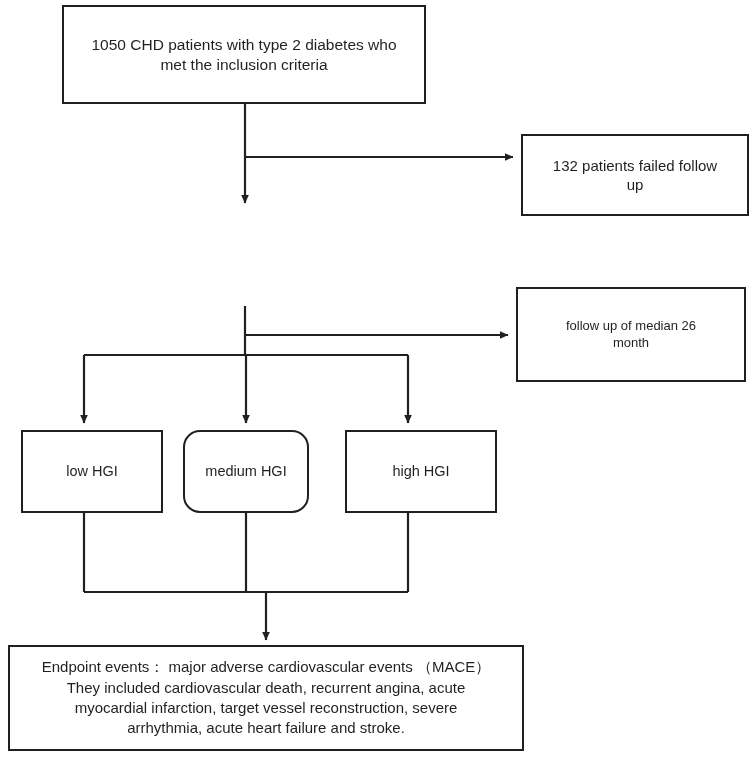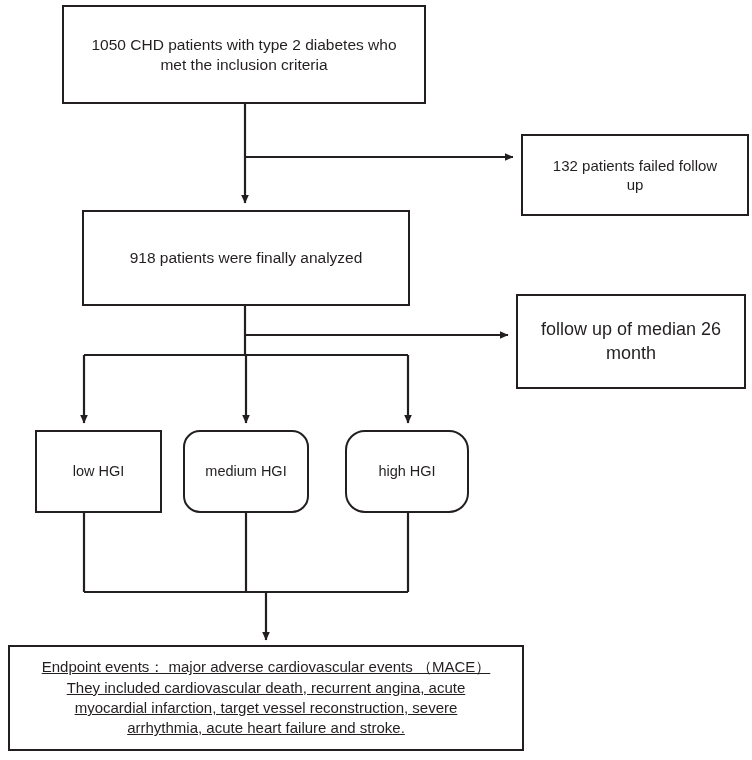--- a/index.html
+++ b/index.html
@@ -55,46 +55,43 @@
     left: 521px; top: 118px; width: 228px; height: 82px;
     font-size: 15px;
     margin-top: 16px;
   }
   #node-analyzed {
     left: 82px; top: 210px; width: 328px; height: 96px;
     font-size: 15.5px;
   }
   #node-followup {
     left: 516px; top: 287px; width: 230px; height: 95px;
-    font-size: 18px;
-    margin-top: 7px;
+    font-size: 13px;
   }
   #node-low {
-    left: 35px; top: 430px; width: 127px; height: 83px;
+    left: 21px; top: 430px; width: 142px; height: 83px;
     font-size: 14.5px;
   }
   #node-medium {
     left: 183px; top: 430px; width: 126px; height: 83px;
     font-size: 14.5px;
     border-radius: 17px;
   }
   #node-high {
-    left: 345px; top: 430px; width: 124px; height: 83px;
+    left: 345px; top: 430px; width: 152px; height: 83px;
     font-size: 14.5px;
-    border-radius: 20px;
   }
   #node-endpoint {
     left: 8px; top: 645px; width: 516px; height: 106px;
     font-size: 15px;
     align-items: center;
   }
   #node-endpoint .label {
     line-height: 1.36;
     padding: 0 10px;
-    text-decoration: underline;
   }
 </style>
 </head>
 <body>
 
 <div id="canvas">
 
   <svg class="connectors" viewBox="0 0 752 760" width="752" height="760" aria-hidden="true">
     <defs>
       <marker id="arrowhead" markerWidth="9" markerHeight="9" refX="8.2" refY="4.5" orient="auto" markerUnits="userSpaceOnUse">
@@ -143,23 +140,20 @@
   <div class="node" id="node-enrolled">
     <span class="label">1050 CHD patients with type 2 diabetes who
 met the inclusion criteria</span>
   </div>
 
   <div class="node" id="node-lost">
     <span class="label">132 patients failed follow
 up</span>
   </div>
 
-  <div class="node" id="node-analyzed">
-    <span class="label">918 patients were finally analyzed</span>
-  </div>
 
   <div class="node" id="node-followup">
     <span class="label">follow up of median 26
 month</span>
   </div>
 
   <div class="node" id="node-low">
     <span class="label">low HGI</span>
   </div>
 

